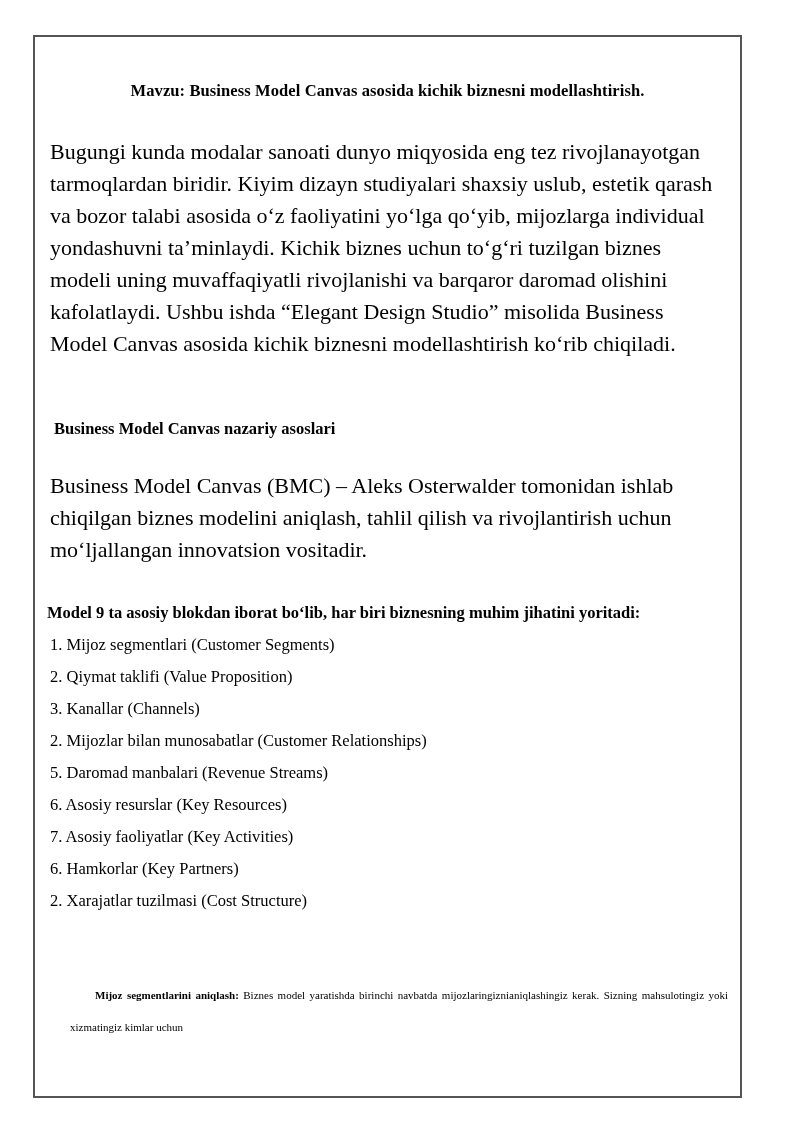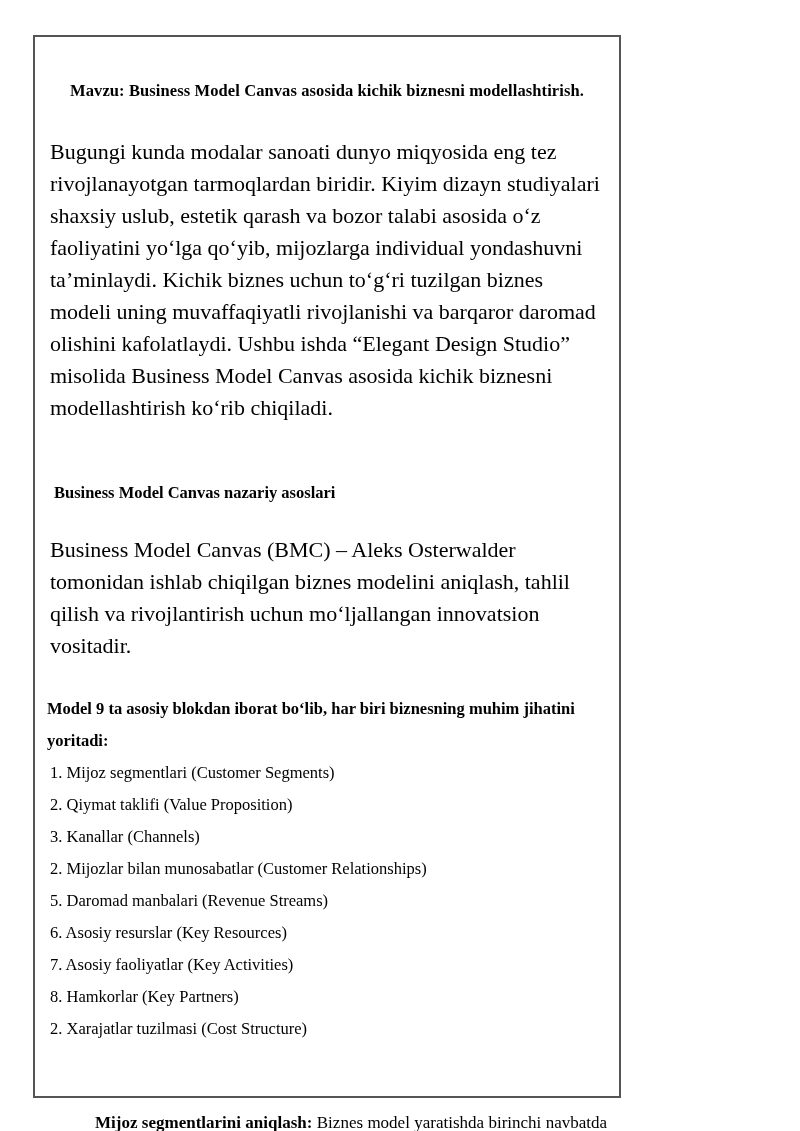--- a/index.html
+++ b/index.html
@@ -12,21 +12,21 @@
     height: 1131px;
     font-family: "Liberation Serif", "DejaVu Serif", serif;
     color: #000000;
     overflow: hidden;
   }
 
   .page {
     position: absolute;
     left: 33px;
     top: 35px;
-    width: 588px;
+    width: 709px;
     height: 1063px;
     border: 2px solid #555555;
     box-sizing: border-box;
     background: #ffffff;
   }
 
   .page-inner {
     position: absolute;
     left: 0;
     top: 0;
@@ -95,21 +95,21 @@
     padding: 0;
   }
 
   .num-list li {
     font-size: 16.5px;
     line-height: 32px;
     padding-left: 15px;
   }
 
   .closing-par {
-    font-size: 17px;
+    font-size: 11px;
     line-height: 32px;
     margin: 0;
     padding-left: 35px;
     padding-right: 12px;
     padding-top: 62px;
     text-align: justify;
     text-indent: 25px;
   }
 
   .closing-par .lead {
@@ -134,21 +134,21 @@
     <div class="list-intro">Model 9 ta asosiy blokdan iborat bo‘lib, har biri biznesning muhim jihatini yoritadi:</div>
 
     <ol class="num-list">
       <li>1. Mijoz segmentlari (Customer Segments)</li>
       <li>2. Qiymat taklifi (Value Proposition)</li>
       <li>3. Kanallar (Channels)</li>
       <li>2. Mijozlar bilan munosabatlar (Customer Relationships)</li>
       <li>5. Daromad manbalari (Revenue Streams)</li>
       <li>6. Asosiy resurslar (Key Resources)</li>
       <li>7. Asosiy faoliyatlar (Key Activities)</li>
-      <li>8. Hamkorlar (Key Partners)</li>
+      <li>6. Hamkorlar (Key Partners)</li>
       <li>2. Xarajatlar tuzilmasi (Cost Structure)</li>
     </ol>
 
     <div class="closing-par">
       <span class="lead">Mijoz segmentlarini aniqlash:</span><span> Biznes model yaratishda birinchi navbatda mijozlaringiznianiqlashingiz kerak. Sizning mahsulotingiz yoki xizmatingiz kimlar uchun</span>
     </div>
 
   </div>
 </div>
 

